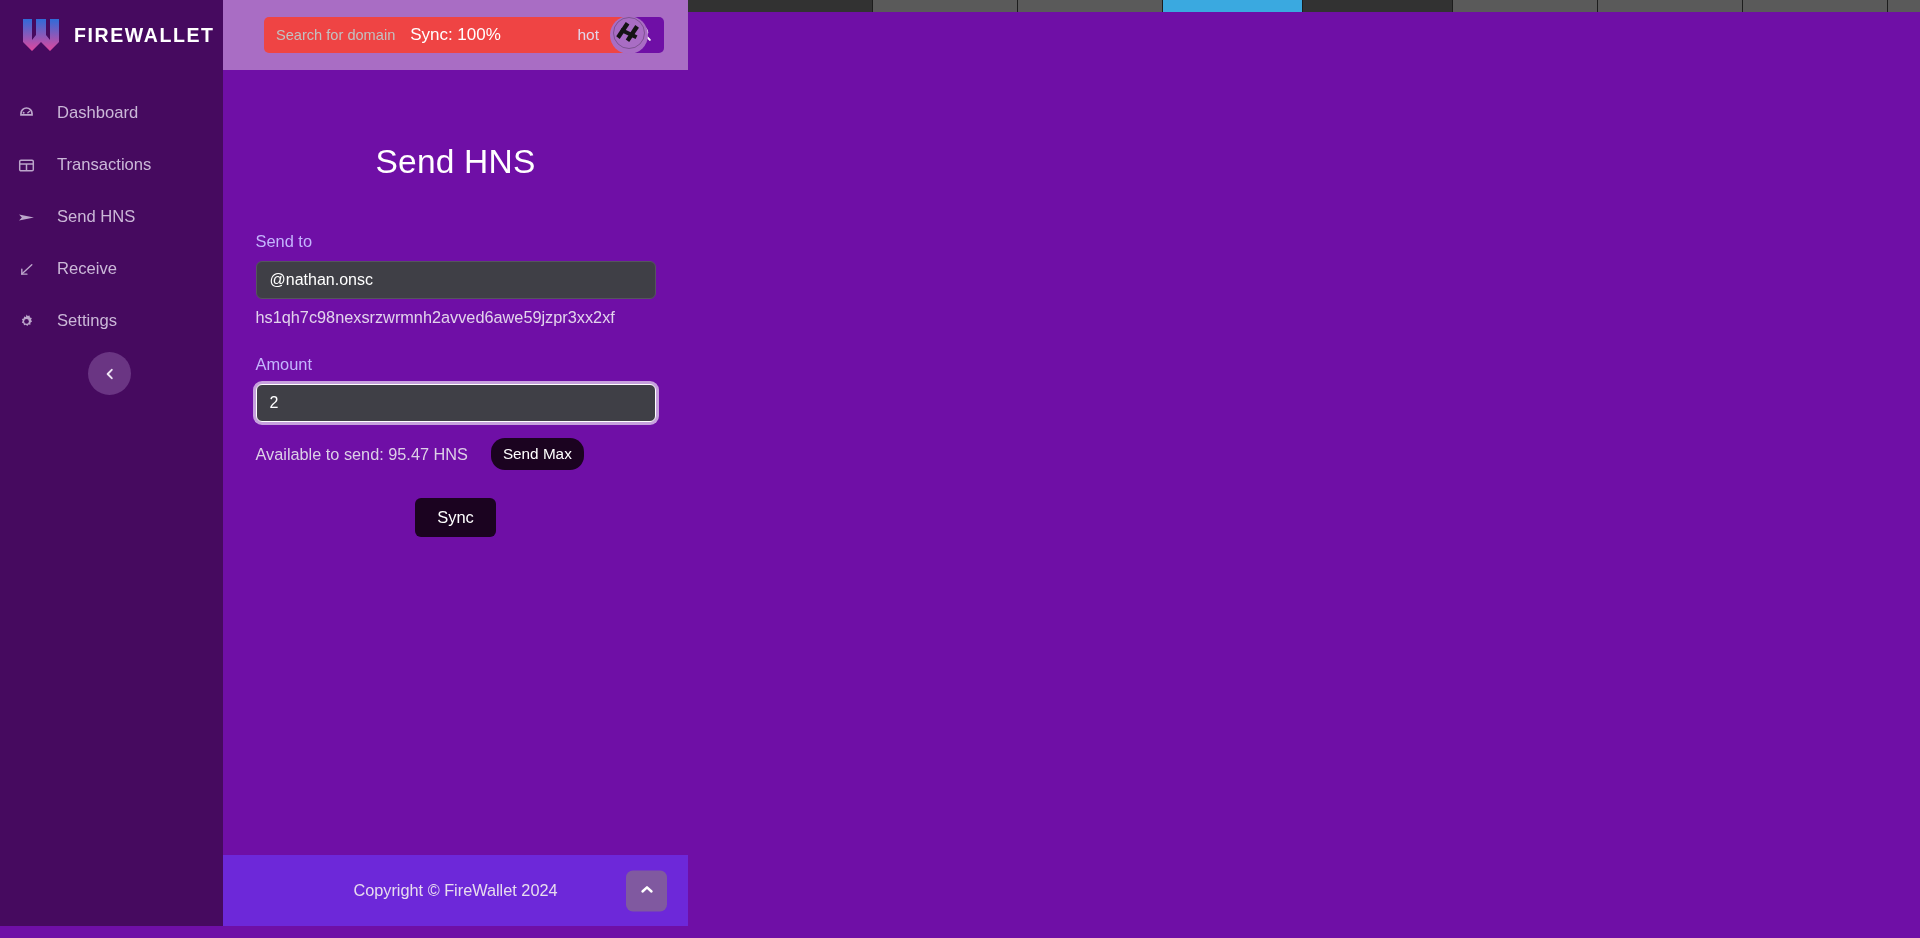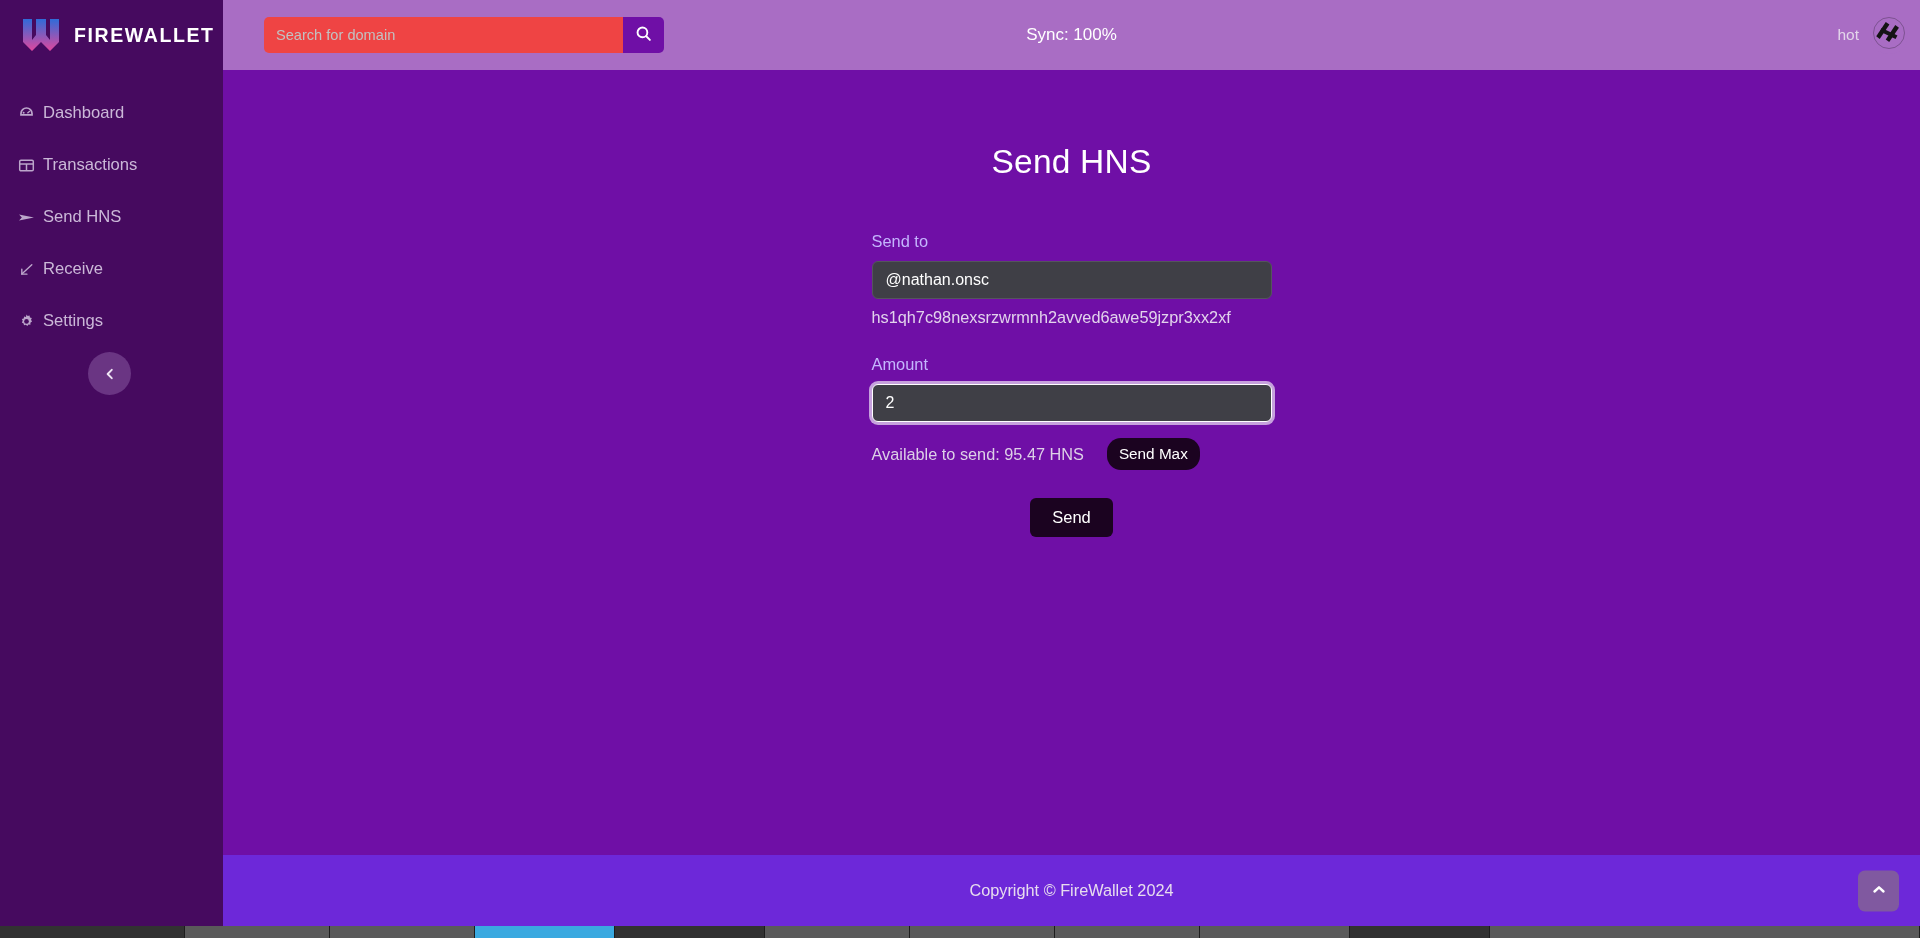--- a/index.html
+++ b/index.html
@@ -8,21 +8,21 @@
     height: 938px;
     overflow: hidden;
     font-family: "Liberation Sans", sans-serif;
     background: #6f0fa6;
   }
   #app {
     position: relative;
     width: 1920px;
     height: 938px;
     display: flex;
-    flex-direction: column;
+    flex-direction: row;
   }
 
   
   .body-row {
     display: flex;
     flex: 1 1 auto;
     min-height: 0;
     height: 926px;
   }
 
@@ -45,21 +45,21 @@
   .logo-text {
     color: #ffffff;
     font-size: 19.5px;
     font-weight: bold;
     letter-spacing: 1.6px;
   }
   .nav { margin-top: 17px; }
   .nav-item {
     display: flex;
     align-items: center;
-    gap: 8px;
+    gap: 22px;
     padding: 0 0 0 18px;
     height: 52px;
     color: #cbb8d8;
     font-size: 16.6px;
     cursor: pointer;
     text-decoration: none;
   }
   .nav-item .nav-ico {
     width: 17px; height: 17px;
     display: inline-flex; align-items: center; justify-content: center;
@@ -134,21 +134,21 @@
   .sync-status {
     position: absolute;
     left: 50%;
     top: 50%;
     transform: translate(-50%, -50%);
     color: #ffffff;
     font-size: 17px;
   }
   .wallet-area {
     position: absolute;
-    right: 12px;
+    right: 40px;
     top: 50%;
     transform: translateY(-50%);
     display: flex;
     align-items: center;
     gap: 11px;
   }
   .wallet-name { color: #e3d6ea; font-size: 15.5px; }
   .avatar {
     width: 38px; height: 38px;
     border-radius: 50%;
@@ -417,21 +417,21 @@
           <div class="amount-block">
             <label class="field-label">Amount</label>
             <input class="text-input focused" type="text" value="2" style="">
             <div class="balance-row">
               <span class="balance-text">Available to send: 95.47 HNS</span>
               <button class="send-max-btn">Send Max</button>
             </div>
           </div>
 
           <div class="send-row">
-            <button class="send-btn">Send</button>
+            <button class="send-btn">Sync</button>
           </div>
         </div>
       </main>
 
       <footer class="footer">
         <span class="footer-text">Copyright © FireWallet 2024</span>
         <button class="to-top-btn">
           <span>
             <svg width="16" height="16" viewBox="0 0 16 16" fill="none" stroke="#ffffff" stroke-width="2.4" stroke-linecap="round" stroke-linejoin="round">
               <polyline points="3.5,10 8,5.8 12.5,10"></polyline>

